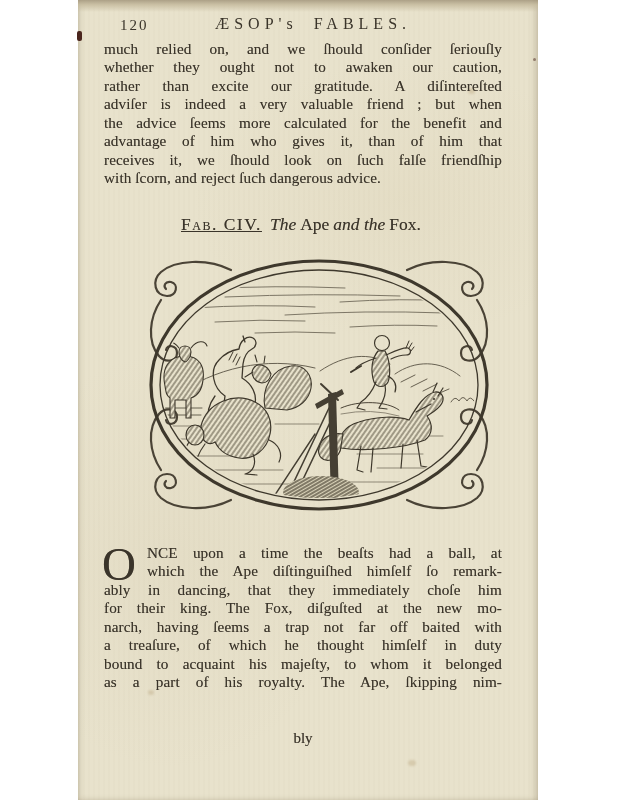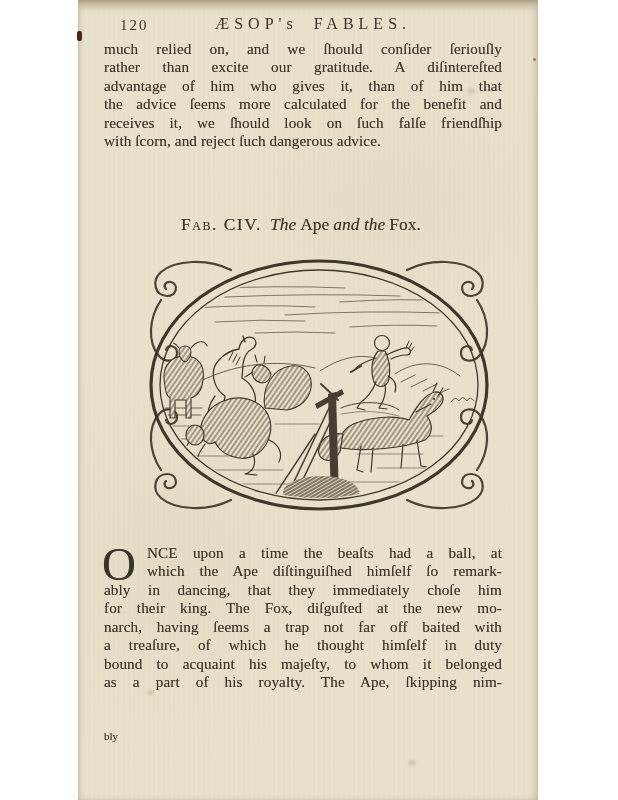--- a/index.html
+++ b/index.html
@@ -27,25 +27,25 @@
   .para-body{top:544px;}
   .line{line-height:18.45px;font-size:15.2px;letter-spacing:0.1px;
         text-align:justify;text-align-last:justify;white-space:nowrap;
         text-shadow:0 0 0.5px rgba(58,52,42,0.5);}
   .line.endline{text-align-last:left;}
   .line.ind{padding-left:43px;}
   .dropcap{position:absolute;left:-2px;top:1px;font-size:47px;line-height:38px;
            text-shadow:0 0 0.6px rgba(58,52,42,0.6);}
   .fable-heading{position:absolute;top:214px;left:0;width:100%;text-align:center;
                  font-size:17.5px;white-space:nowrap;text-shadow:0 0 0.5px rgba(58,52,42,0.5);}
-  .fable-heading .sc{font-variant:small-caps;letter-spacing:1.5px;margin-right:8px;}
+  .fable-heading .sc{font-variant:small-caps;letter-spacing:1.5px;margin-right:8px;text-decoration:underline;}
   .fable-heading .it{font-style:italic;}
   .fable-heading span{margin-right:4px;}
-  .catchword{position:absolute;top:730px;left:0;width:398px;text-align:left;
-             font-size:11px;text-shadow:0 0 0.5px rgba(58,52,42,0.5);}
+  .catchword{position:absolute;top:730px;left:0;width:398px;text-align:center;
+             font-size:15px;text-shadow:0 0 0.5px rgba(58,52,42,0.5);}
   .illustration{position:absolute;left:67px;top:256px;width:348px;height:258px;}
   .illustration svg{display:block;width:100%;height:100%;}
 </style>
 </head>
 <body>
 
 <div class="stage">
   <div class="paper">
     <div class="edge-top"></div>
     <div class="speck" style="left:-1px;top:31px;width:5px;height:10px;"></div>
@@ -56,23 +56,25 @@
 
     <div class="text-block">
 
       <div class="hdr">
         <span class="pagenum">120</span>
         <span class="running-title">ÆSOP's FABLES.</span>
       </div>
 
       <div class="para para-intro">
         <div class="line">much relied on, and we ſhould conſider ſeriouſly</div>
+        <div class="line">whether they ought not to awaken our caution,</div>
         <div class="line">rather than excite our gratitude.  A diſintereſted</div>
+        <div class="line">adviſer is indeed a very valuable friend ; but when</div>
+        <div class="line">the advice ſeems more calculated for the benefit and</div>
         <div class="line">advantage of him who gives it, than of him that</div>
-        <div class="line">the advice ſeems more calculated for the benefit and</div>
         <div class="line">receives it, we ſhould look on ſuch falſe friendſhip</div>
         <div class="line endline">with ſcorn, and reject ſuch dangerous advice.</div>
       </div>
 
       <div class="fable-heading">
         <span class="sc">Fab. CIV.</span><span class="it">The</span><span>Ape</span><span class="it">and the</span><span>Fox.</span>
       </div>
 
       <div class="para para-body">
         <span class="dropcap">O</span>

